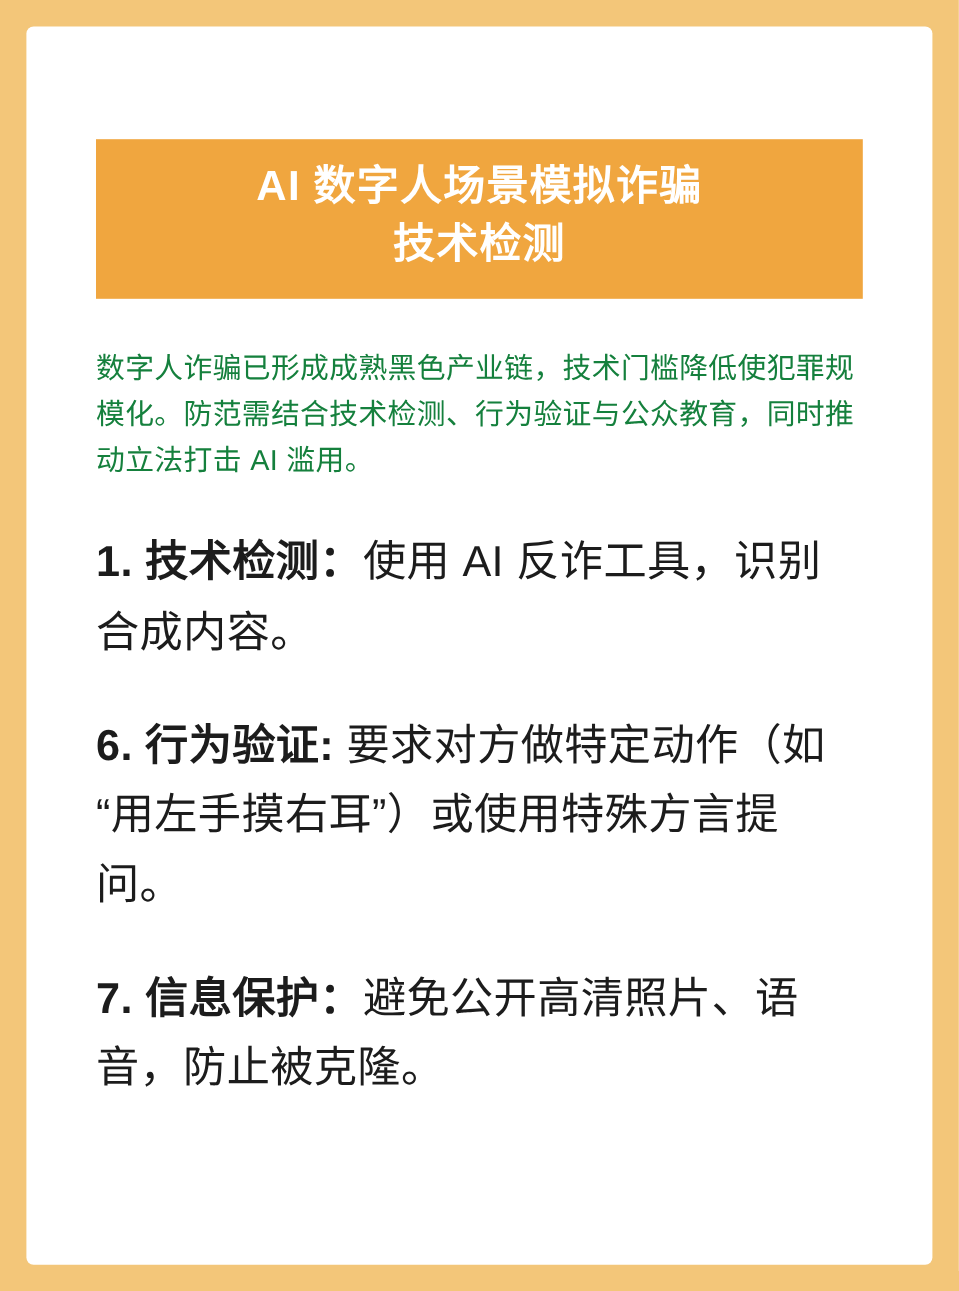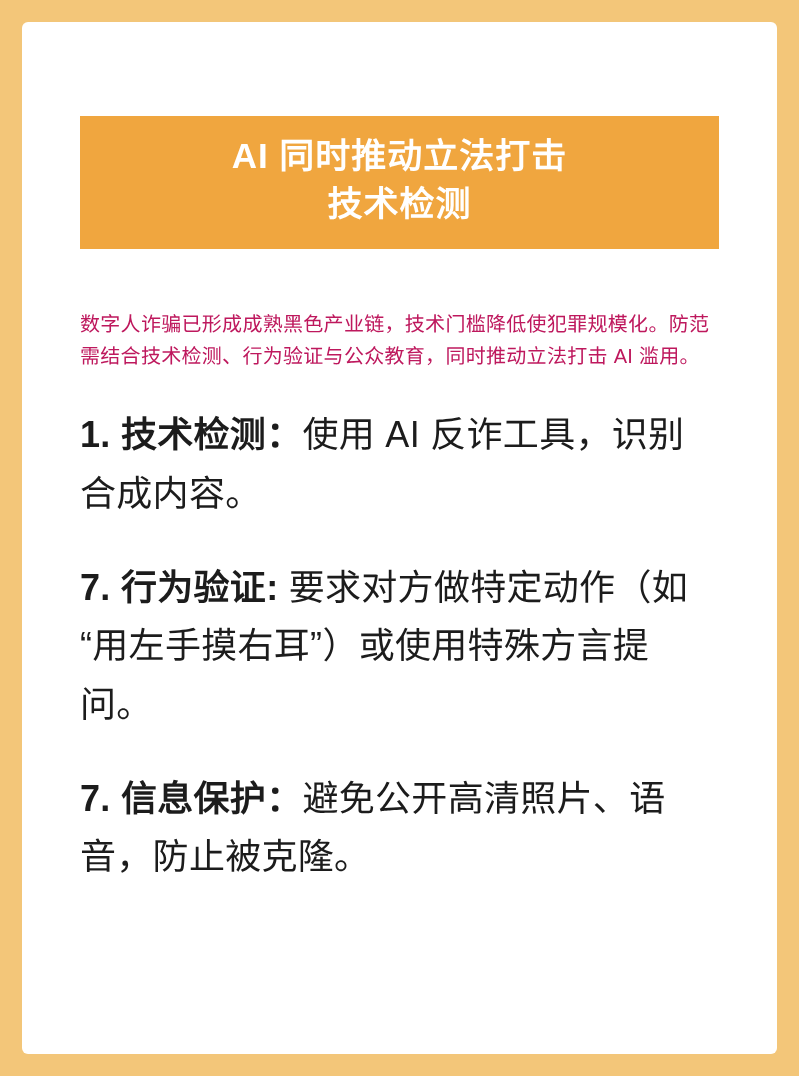--- a/index.html
+++ b/index.html
@@ -35,24 +35,24 @@
   }
   .title-banner .title-text {
     color: #ffffff;
     font-size: 35px;
     font-weight: bold;
     line-height: 1.38;
     letter-spacing: 1px;
     display: block;
   }
   .body-text {
-    margin-top: 59px;
-    font-size: 20px;
+    margin-top: 40px;
+    font-size: 24px;
     line-height: 1.62;
-    color: #be185d;
+    color: #15803d;
     letter-spacing: 0.3px;
   }
   .item {
     margin-top: 34px;
     font-size: 36px;
     line-height: 1.62;
     color: #1c1c1c;
     letter-spacing: 0.3px;
   }
   .item .lead {
@@ -62,32 +62,32 @@
     font-weight: normal;
   }
 </style>
 </head>
 <body>
 
 <div class="card">
   <div class="inner">
 
     <div class="title-banner">
-      <span class="title-text">AI 同时推动立法打击</span>
+      <span class="title-text">AI 数字人场景模拟诈骗</span>
       <span class="title-text">技术检测</span>
     </div>
 
     <p class="body-text">数字人诈骗已形成成熟黑色产业链，技术门槛降低使犯罪规模化。防范需结合技术检测、行为验证与公众教育，同时推动立法打击 AI 滥用。</p>
 
     <p class="item">
       <span class="lead">1. 技术检测：</span><span class="rest">使用 AI 反诈工具，识别合成内容。</span>
     </p>
 
     <p class="item">
-      <span class="lead">7. 行为验证:</span><span class="rest"> 要求对方做特定动作（如“用左手摸右耳”）或使用特殊方言提问。</span>
+      <span class="lead">6. 行为验证:</span><span class="rest"> 要求对方做特定动作（如“用左手摸右耳”）或使用特殊方言提问。</span>
     </p>
 
     <p class="item">
       <span class="lead">7. 信息保护：</span><span class="rest">避免公开高清照片、语音，防止被克隆。</span>
     </p>
 
 
   </div>
 </div>
 

